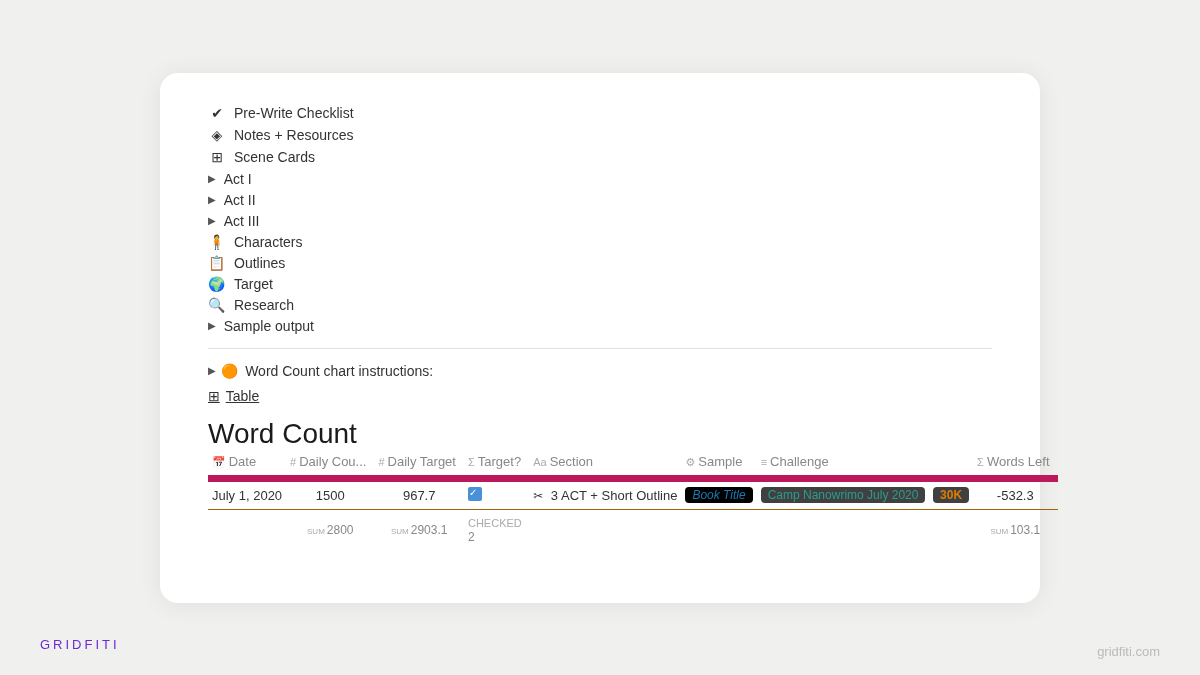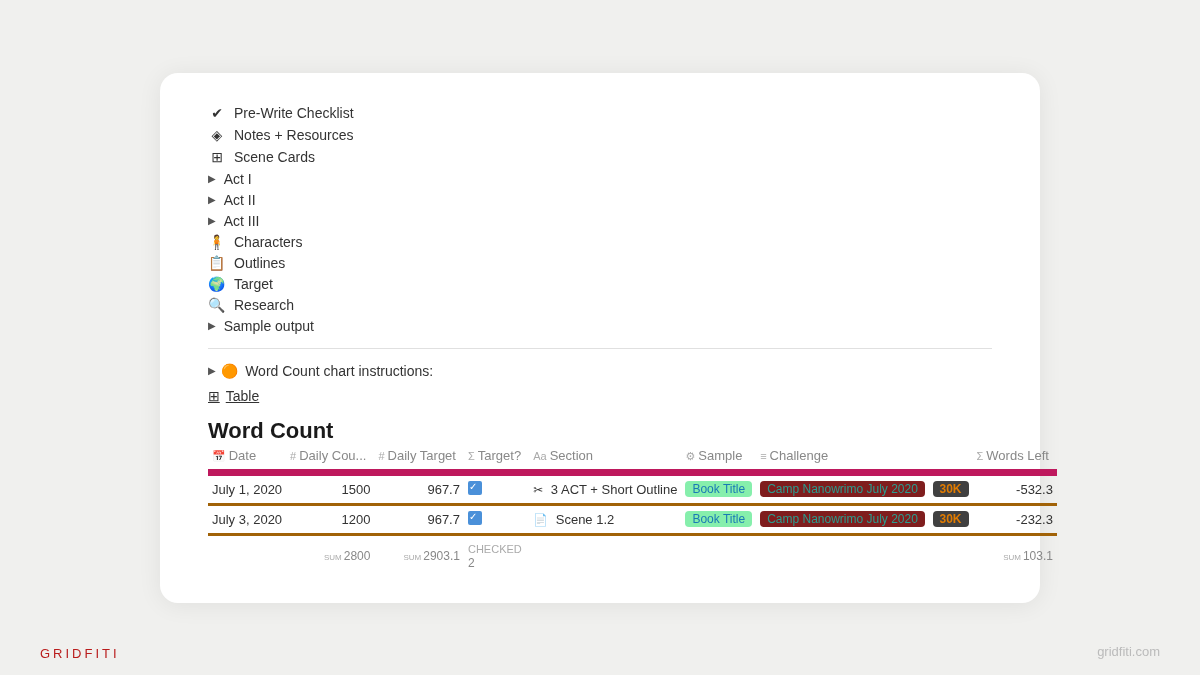--- a/index.html
+++ b/index.html
@@ -77,63 +77,64 @@
       display: inline-flex;
       align-items: center;
       gap: 6px;
       font-size: 14px;
       color: #333;
       margin-bottom: 14px;
       cursor: pointer;
       text-decoration: underline;
     }
     .wc-title {
-      font-size: 22px;
-      font-weight: 700;
+      font-size: 28px;
+      font-weight: 400;
       color: #1a1a1a;
     }
     table {
       width: 100%;
       border-collapse: collapse;
       font-size: 13px;
     }
     thead tr {
       border-bottom: 7px solid #be185d;
     }
     thead th {
       text-align: left;
       font-weight: 500;
       color: #888;
       padding: 4px 8px 6px 4px;
       white-space: nowrap;
     }
     tbody tr {
-      border-bottom: 3px solid #a16207;
+      border-bottom: 1px solid #a16207;
     }
     tbody td {
       padding: 5px 4px;
       color: #333;
       white-space: nowrap;
     }
     tfoot tr td {
       font-size: 12px;
       color: #888;
       padding: 6px 4px 0 4px;
     }
     .tag-blue {
-      background: #86efac;
+      background: #000000;
       color: #1a7ab5;
       border-radius: 4px;
       padding: 1px 7px;
       font-size: 12px;
       font-weight: 500;
       display: inline-block;
+      font-style: italic;
     }
     .tag-teal {
-      background: #7f1d1d;
+      background: #404040;
       color: #2a9d8f;
       border-radius: 4px;
       padding: 1px 7px;
       font-size: 12px;
       font-weight: 500;
       display: inline-block;
     }
     .tag-orange {
       background: #404040;
       color: #e07b00;
@@ -159,29 +160,29 @@
       top: 0px;
       left: 1px;
     }
     .checkbox-unchecked {
       display: inline-block;
       width: 14px;
       height: 14px;
       border: 1.5px solid #bbb;
       border-radius: 2px;
     }
-    .col-num { text-align: right; }
+    .col-num { text-align: center; }
     .sum-label { font-variant: small-caps; font-size: 11px; color: #aaa; margin-right: 2px; }
     .footer-brand {
       position: absolute;
-      bottom: 14px;
+      bottom: 23px;
       left: 40px;
       font-size: 13px;
       letter-spacing: 3px;
-      color: #b91c1c;
+      color: #6d28d9;
       font-weight: 400;
     }
     .footer-url {
       position: absolute;
       bottom: 16px;
       right: 40px;
       font-size: 13px;
       color: #bbb;
     }
     .th-icon { font-size: 11px; margin-right: 3px; color: #aaa; }
@@ -286,36 +287,20 @@
           <span style="font-size:12px;margin-right:4px;">✂</span>
           <span>3 ACT + Short Outline</span>
         </td>
         <td><span class="tag-blue">Book Title</span></td>
         <td>
           <span class="tag-teal">Camp Nanowrimo July 2020</span>
           <span class="tag-orange" style="margin-left:4px;">30K</span>
         </td>
         <td class="col-num">-532.3</td>
       </tr>
-      <tr>
-        <td>July 3, 2020</td>
-        <td class="col-num">1200</td>
-        <td class="col-num">967.7</td>
-        <td><span class="checkbox-checked"></span></td>
-        <td>
-          <span style="font-size:12px;margin-right:4px;">📄</span>
-          <span>Scene 1.2</span>
-        </td>
-        <td><span class="tag-blue">Book Title</span></td>
-        <td>
-          <span class="tag-teal">Camp Nanowrimo July 2020</span>
-          <span class="tag-orange" style="margin-left:4px;">30K</span>
-        </td>
-        <td class="col-num">-232.3</td>
-      </tr>
     </tbody>
     <tfoot>
       <tr>
         <td></td>
         <td class="col-num"><span class="sum-label">sum</span><span>2800</span></td>
         <td class="col-num"><span class="sum-label">sum</span><span>2903.1</span></td>
         <td><span class="sum-label">CHECKED</span> <span>2</span></td>
         <td></td>
         <td></td>
         <td></td>

